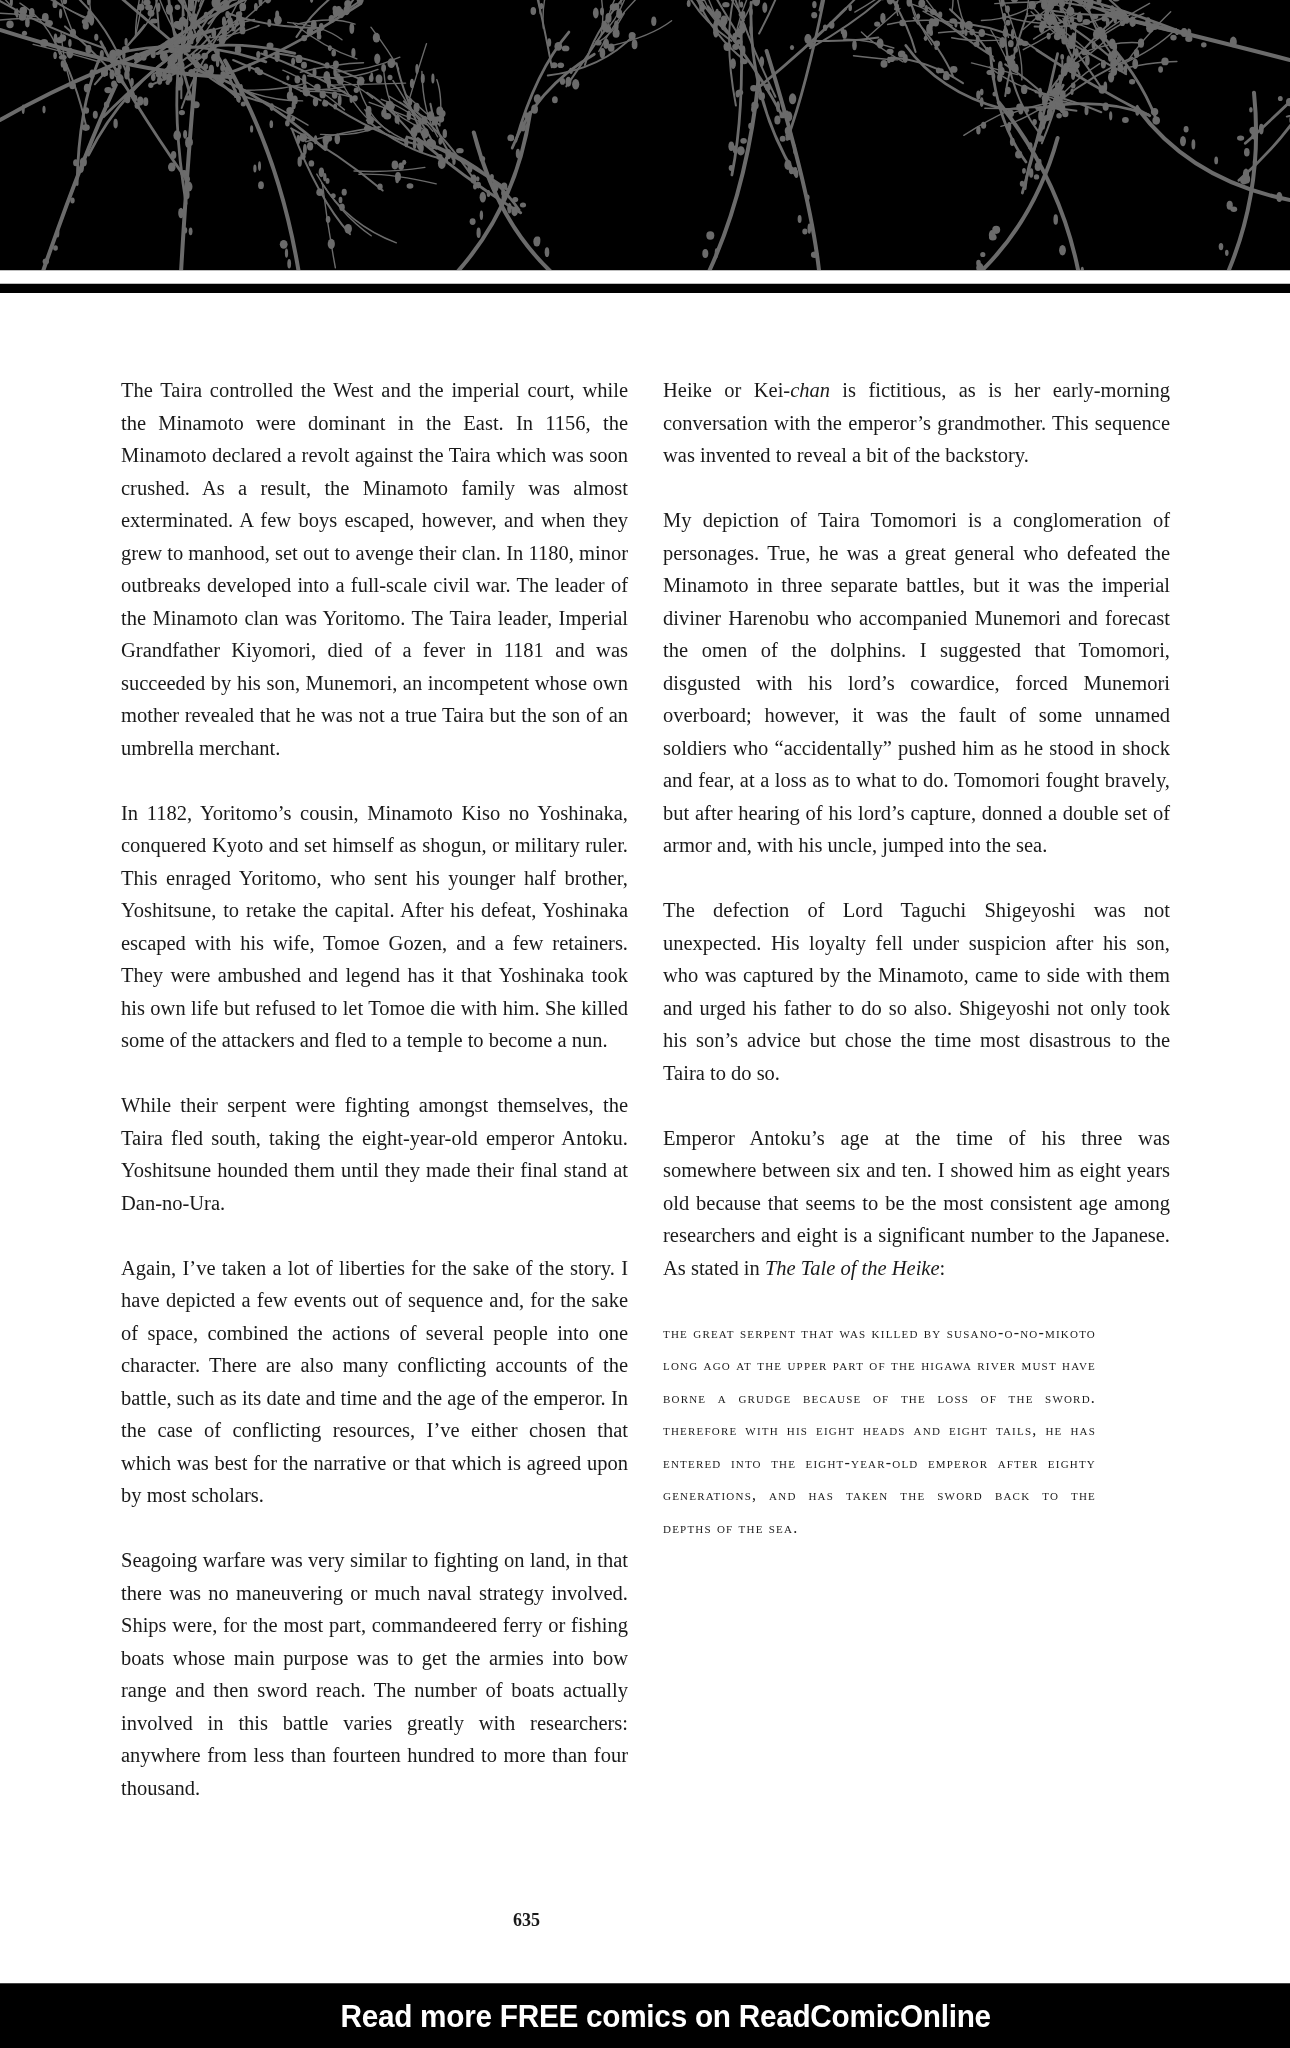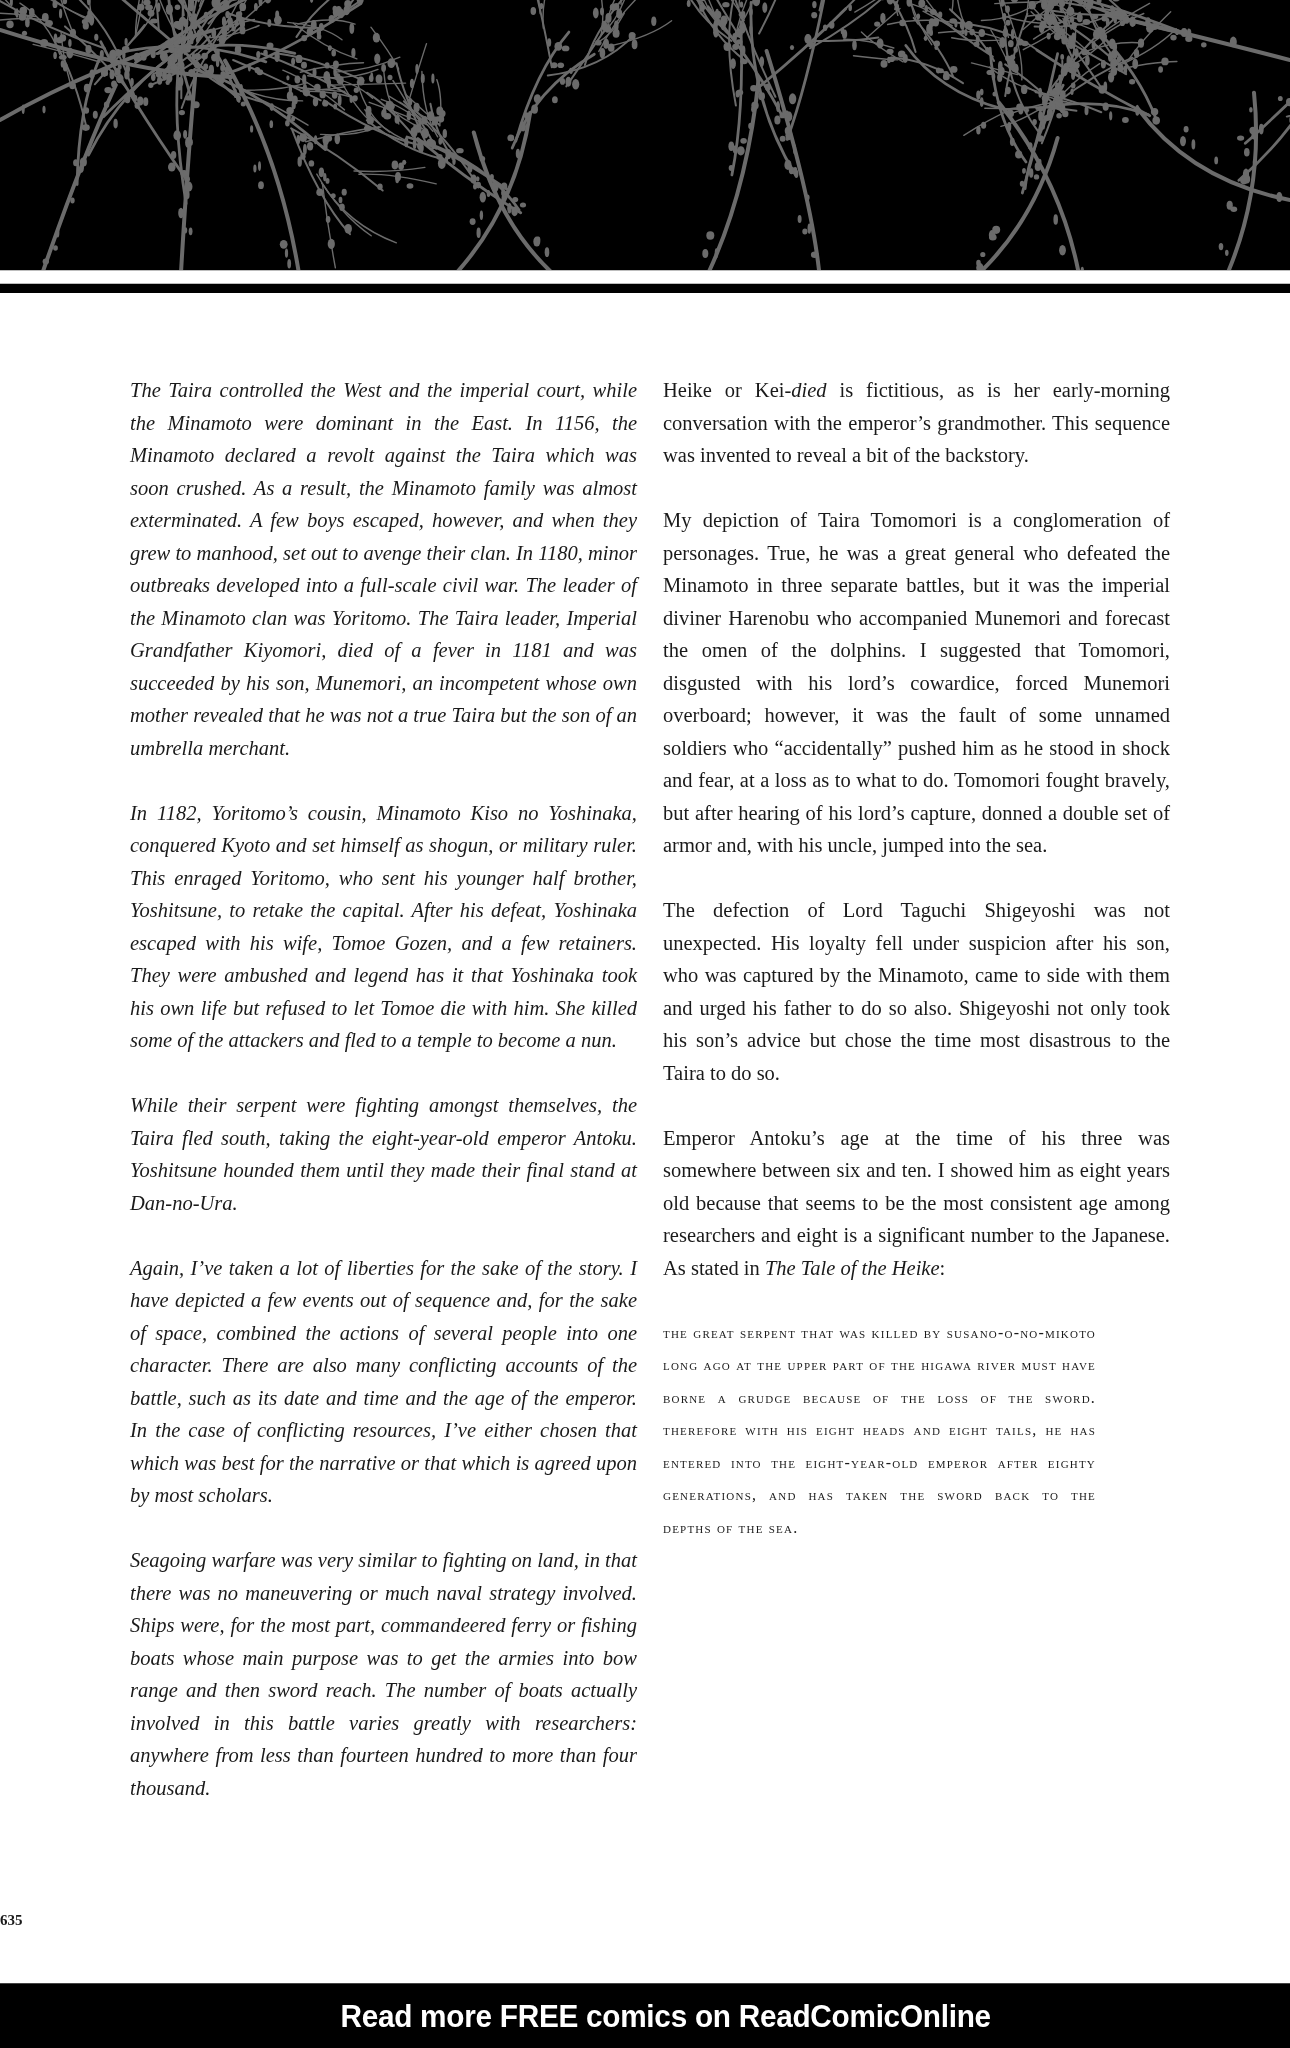--- a/index.html
+++ b/index.html
@@ -14,33 +14,33 @@
   }
   .header-band svg { position: absolute; left: 0; top: 0; }
   .stripe-white { position: absolute; left: 0; top: 270px; width: 1290px; height: 14px; background: #fff; border-top: 1px solid #bdbdbd; border-bottom: 1px solid #bdbdbd; box-sizing: border-box; }
   .stripe-black { position: absolute; left: 0; top: 284px; width: 1290px; height: 9px; background: #000; }
 
   .column {
     position: absolute; top: 374px; width: 507px;
     font-size: 20.5px; line-height: 32.5px; text-align: justify;
     hyphens: none;
   }
-  .col-left { left: 130px; font-style: italic; }
+  .col-left { left: 121px; }
   .col-right { left: 663px; }
   .column p { margin: 0 0 32.5px 0; }
   .column p:last-child { margin-bottom: 0; }
   .column em { font-style: italic; }
   .quote {
     margin: 0 0 0 37px; width: 433px;
     font-variant: small-caps; font-size: 16px; letter-spacing: 1.2px;
     text-align: justify; line-height: 32.5px; text-transform: lowercase;
   }
   .page-number {
-    position: absolute; left: 0; width: 1053px; top: 1908px; 
-    font-weight: bold; font-size: 15px; line-height: 24px;
+    position: absolute; left: 0; width: 1053px; top: 1908px; text-align: center;
+    font-weight: bold; font-size: 18px; line-height: 24px;
   }
   .footer-bar {
     position: absolute; left: 0; top: 1983px; width: 1290px; height: 65px;
     background: #000; border-top: 1px solid #444; box-sizing: border-box;
     display: flex; align-items: center; justify-content: center; padding-left: 41px;
   }
   .footer-text {
     color: #fff; font-family: "Liberation Sans", "DejaVu Sans", sans-serif;
     font-weight: bold; font-size: 32px; letter-spacing: -0.3px;
     transform: scaleX(0.93);
@@ -1579,21 +1579,21 @@
 
 <div class="column col-left">
   <p>The Taira controlled the West and the imperial court, while the Minamoto were dominant in the East. In 1156, the Minamoto declared a revolt against the Taira which was soon crushed. As a result, the Minamoto family was almost exterminated. A few boys escaped, however, and when they grew to manhood, set out to avenge their clan. In 1180, minor outbreaks developed into a full-scale civil war. The leader of the Minamoto clan was Yoritomo. The Taira leader, Imperial Grandfather Kiyomori, died of a fever in 1181 and was succeeded by his son, Munemori, an incompetent whose own mother revealed that he was not a true Taira but the son of an umbrella merchant.</p>
   <p>In 1182, Yoritomo’s cousin, Minamoto Kiso no Yoshinaka, conquered Kyoto and set himself as shogun, or military ruler. This enraged Yoritomo, who sent his younger half brother, Yoshitsune, to retake the capital. After his defeat, Yoshinaka escaped with his wife, Tomoe Gozen, and a few retainers. They were ambushed and legend has it that Yoshinaka took his own life but refused to let Tomoe die with him. She killed some of the attackers and fled to a temple to become a nun.</p>
   <p>While their serpent were fighting amongst themselves, the Taira fled south, taking the eight-year-old emperor Antoku. Yoshitsune hounded them until they made their final stand at Dan-no-Ura.</p>
   <p>Again, I’ve taken a lot of liberties for the sake of the story. I have depicted a few events out of sequence and, for the sake of space, combined the actions of several people into one character. There are also many conflicting accounts of the battle, such as its date and time and the age of the emperor. In the case of conflicting resources, I’ve either chosen that which was best for the narrative or that which is agreed upon by most scholars.</p>
   <p>Seagoing warfare was very similar to fighting on land, in that there was no maneuvering or much naval strategy involved. Ships were, for the most part, commandeered ferry or fishing boats whose main purpose was to get the armies into bow range and then sword reach. The number of boats actually involved in this battle varies greatly with researchers: anywhere from less than fourteen hundred to more than four thousand.</p>
 </div>
 
 <div class="column col-right">
-  <p><span>Heike or Kei-</span><em>died</em><span> is fictitious, as is her early-morning conversation with the emperor’s grandmother. This sequence was invented to reveal a bit of the backstory.</span></p>
+  <p><span>Heike or Kei-</span><em>chan</em><span> is fictitious, as is her early-morning conversation with the emperor’s grandmother. This sequence was invented to reveal a bit of the backstory.</span></p>
   <p>My depiction of  Taira Tomomori is a conglomeration of personages. True, he was a great general who defeated the Minamoto in three separate battles, but it was the imperial diviner Harenobu who accompanied Munemori and forecast the omen of the dolphins. I suggested that Tomomori, disgusted with his lord’s cowardice, forced Munemori overboard; however, it was the fault of some unnamed soldiers who “accidentally” pushed him as he stood in shock and fear, at a loss as to what to do. Tomomori fought bravely, but after hearing of his lord’s capture, donned a double set of armor and, with his uncle, jumped into the sea.</p>
   <p>The defection of Lord Taguchi Shigeyoshi was not unexpected. His loyalty fell under suspicion after his son, who was captured by the Minamoto, came to side with them and urged his father to do so also. Shigeyoshi not only took his son’s advice but chose the time most disastrous to the Taira to do so.</p>
   <p><span>Emperor Antoku’s age at the time of his three was somewhere between six and ten. I showed him as eight years old because that seems to be the most consistent age among researchers and eight is a significant number to the Japanese. As stated in </span><em>The Tale of the Heike</em><span>:</span></p>
   <p class="quote">The great serpent that was killed by Susano-o-no-Mikoto long ago at the upper part of the Higawa River must have borne a grudge because of the loss of the sword. Therefore with his eight heads and eight tails, he has entered into the eight-year-old emperor after eighty generations, and has taken the sword back to the depths of the sea.</p>
 </div>
 
 <div class="page-number">635</div>
 
 <div class="footer-bar">
   <span class="footer-text">Read more FREE comics on ReadComicOnline</span>

